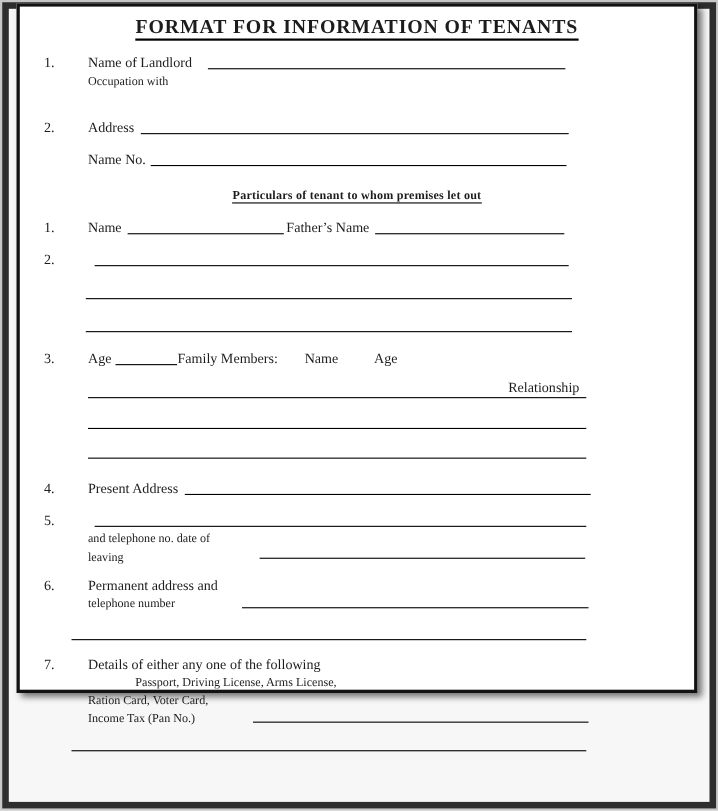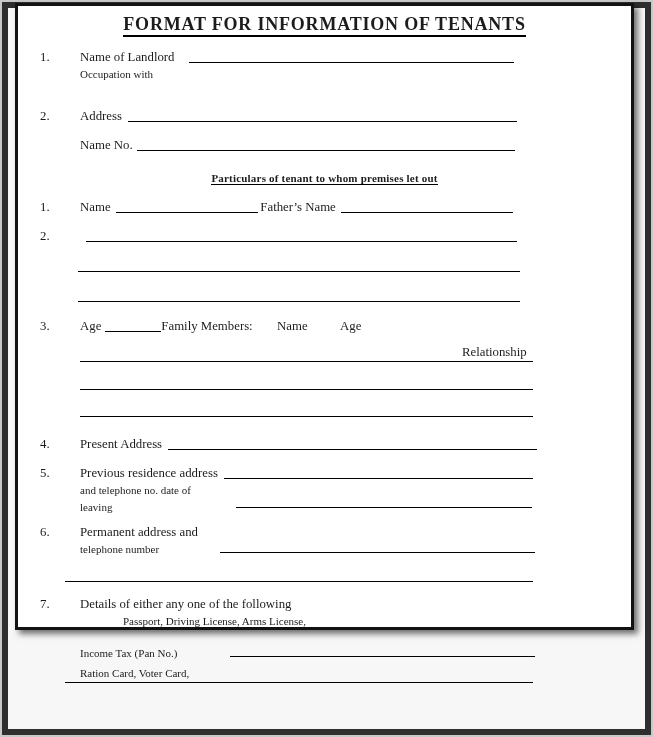--- a/index.html
+++ b/index.html
@@ -106,38 +106,37 @@
   <div class="bline" style="left:62px;top:410px;width:453px;"></div>
 
   <div class="row" style="left:22px;top:430px;width:497px;">
     <span class="num">4.</span>
     <span>Present Address</span>
     <span class="fill"></span>
   </div>
 
   <div class="row" style="left:22px;top:459px;width:493px;">
     <span class="num">5.</span>
-    <span>Previous residence address</span>
     <span class="fill"></span>
   </div>
   <span class="t" style="left:62px;top:476px;">and telephone no. date of</span>
   <span class="t" style="left:62px;top:493px;">leaving</span>
   <div class="bline" style="left:218px;top:501px;width:296px;"></div>
 
   <div class="row" style="left:22px;top:518px;width:493px;">
     <span class="num">6.</span>
     <span>Permanent address and</span>
   </div>
   <span class="t" style="left:62px;top:535px;">telephone number</span>
   <div class="bline" style="left:202px;top:546px;width:315px;"></div>
   <div class="bline" style="left:47px;top:575px;width:468px;"></div>
 
   <div class="row" style="left:22px;top:590px;width:493px;">
     <span class="num">7.</span>
     <span>Details of either any one of the following</span>
   </div>
   <span class="t" style="left:62px;top:607px;margin-left:43px;">Passport, Driving License, Arms License,</span>
-  <span class="t" style="left:62px;top:623px;margin-top:36px;">Ration Card, Voter Card,</span>
+  <span class="t" style="left:62px;top:623px;">Ration Card, Voter Card,</span>
   <span class="t" style="left:62px;top:639px;">Income Tax (Pan No.)</span>
   <div class="bline" style="left:212px;top:650px;width:305px;"></div>
   <div class="bline" style="left:47px;top:676px;width:468px;"></div>
 
 </div>
 
 </body></html>

